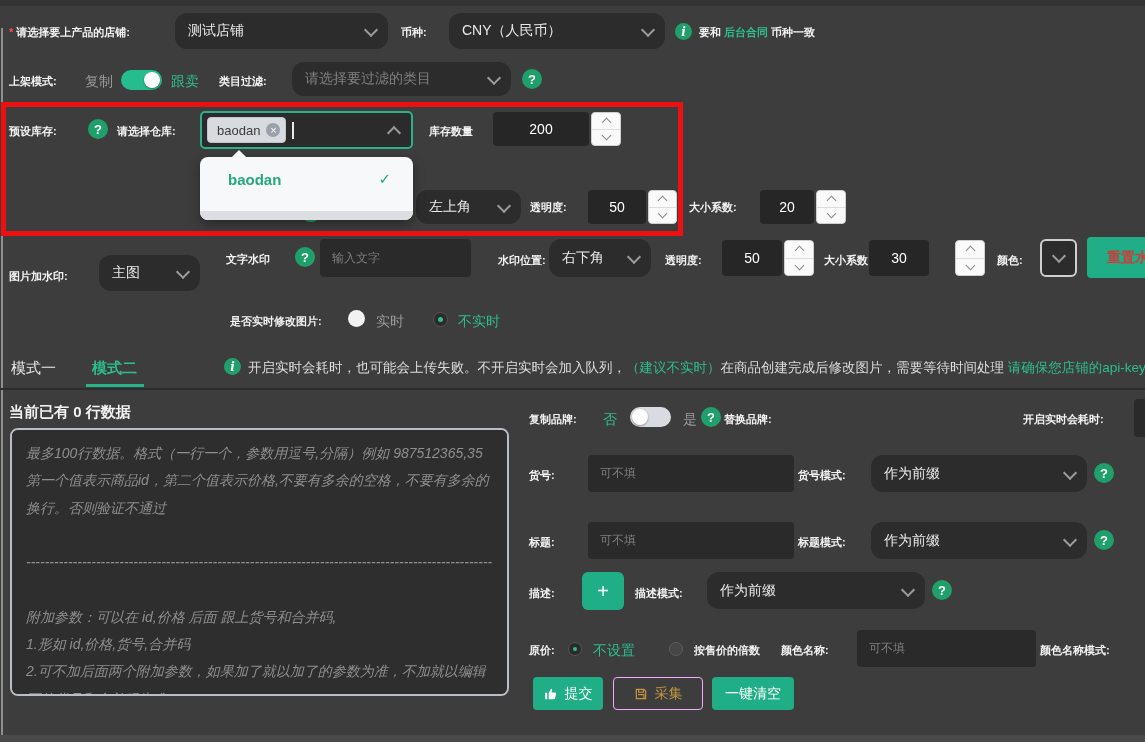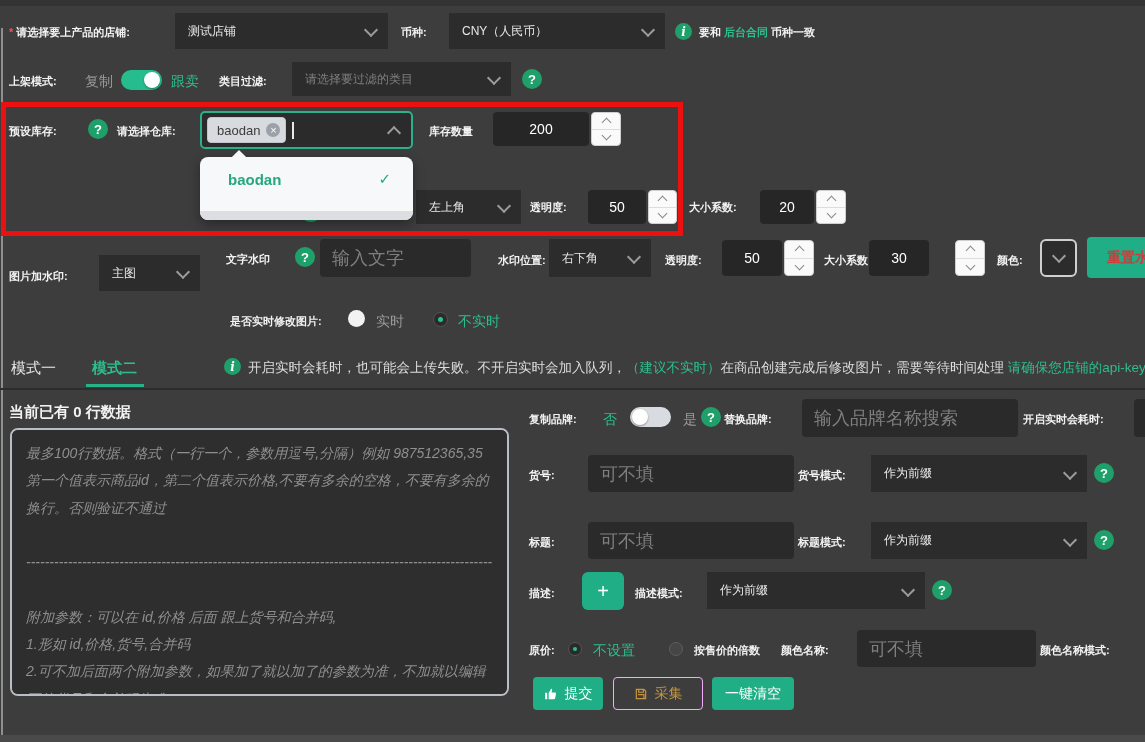--- a/index.html
+++ b/index.html
@@ -4,28 +4,28 @@
 <style>
   html,body{margin:0;padding:0;background:#2a2a2a}
   .screen{position:relative;width:1145px;height:742px;background:#3d3d3d;overflow:hidden;
           font-family:"Liberation Sans","DejaVu Sans",sans-serif;}
   .lbl{position:absolute;font-weight:bold;font-size:11px;color:#f2f2f2;white-space:nowrap;line-height:20px}
   .txt{position:absolute;font-size:14px;white-space:nowrap;line-height:20px}
   .teal{color:#2dbd8f}
   .gray{color:#9a9a9a}
   .white{color:#e8e8e8}
   .req{color:#ff4d4f;margin-right:3px}
-  .sel{position:absolute;background:#2c2c2c;border-radius:0;display:flex;align-items:center;
-       padding:0 28px 0 13px;font-size:12px;color:#e8e8e8;box-sizing:border-box}
+  .sel{position:absolute;background:#2c2c2c;border-radius:12px;display:flex;align-items:center;
+       padding:0 28px 0 13px;font-size:14px;color:#e8e8e8;box-sizing:border-box}
   .sel.ph{color:#7f7f7f}
   .chev{width:8px;height:8px;border-right:2px solid #9c9c9c;border-bottom:2px solid #9c9c9c;
         transform:rotate(45deg);position:absolute;right:12px;top:50%;margin-top:-6px}
   .chev.up{transform:rotate(-135deg);margin-top:-2px}
   .inp{position:absolute;background:#2a2a2a;border-radius:4px;display:flex;align-items:center;
-       padding:0 12px;font-size:18px;color:#7f7f7f;box-sizing:border-box}
+       padding:0 12px;font-size:12px;color:#7f7f7f;box-sizing:border-box}
   .num{position:absolute;background:#262626;border-radius:4px;display:flex;align-items:center;
        justify-content:center;font-size:14px;color:#fff;box-sizing:border-box}
   .stepper{position:absolute;background:#fafafa;border:1px solid #d0d0d0;border-radius:4px;
            box-sizing:border-box;display:flex;flex-direction:column;overflow:hidden}
   .stepper .s{flex:1;display:flex;align-items:center;justify-content:center;cursor:pointer}
   .stepper .s + .s{border-top:1px solid #ddd}
   .schev{width:6px;height:6px;border-right:1.5px solid #8a8a8a;border-bottom:1.5px solid #8a8a8a}
   .schev.u{transform:rotate(-135deg);margin-top:3px}
   .schev.d{transform:rotate(45deg);margin-top:-3px}
   .q,.ic{position:absolute;border-radius:50%;background:#1fa06b;color:#fff;display:flex;
@@ -222,23 +222,20 @@
 3.注意：合并码只有在上架模式为复制时有效，否则填了也是无效"></textarea>
 
   <div class="lbl" style="left:529px;top:409px">复制品牌:</div>
   <div class="txt teal" style="left:603px;top:409px">否</div>
   <div class="tog" style="left:630px;top:407px;background:#d8dbe0">
       <span class="knob" style="left:2px"></span>
     </div>
   <div class="txt gray" style="left:683px;top:409px">是</div>
   <div class="q" style="left:701px;top:407px">?</div>
   <div class="lbl" style="left:724px;top:409px">替换品牌:</div>
-  <div class="inp" style="left:802px;top:399px;width:216px;height:38px">
-      <span>输入品牌名称搜索</span>
-    </div>
   <div class="lbl" style="left:1023px;top:409px">开启实时会耗时:</div>
   <div class="inp" style="left:1134px;top:399px;width:20px;height:38px"></div>
 
   <div class="lbl" style="left:529px;top:465px">货号:</div>
   <div class="inp" style="left:588px;top:455px;width:206px;height:37px">
       <span>可不填</span>
     </div>
   <div class="lbl" style="left:798px;top:465px">货号模式:</div>
   <div class="sel" style="left:871px;top:455px;width:216px;height:37px">
     <span>作为前缀</span>

